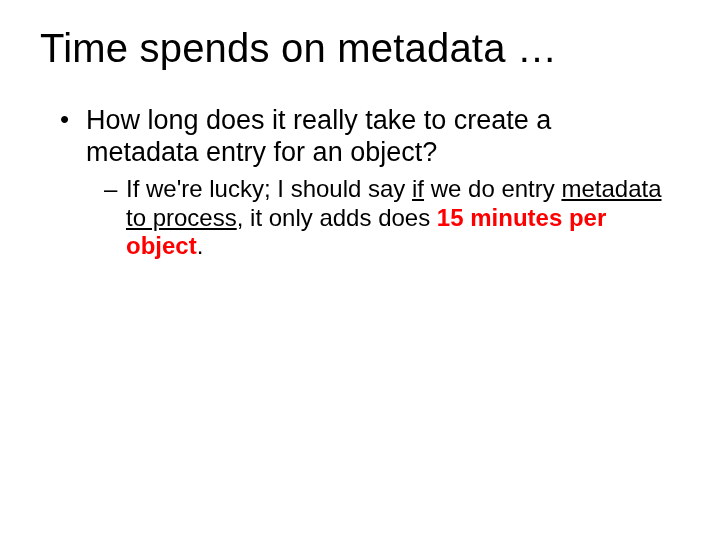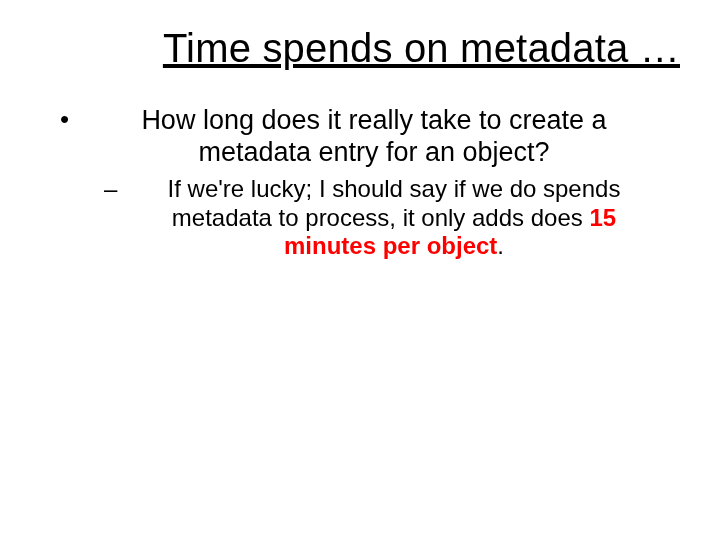--- a/index.html
+++ b/index.html
@@ -12,41 +12,39 @@
     color: #000000;
   }
   .slide {
     box-sizing: border-box;
     width: 720px;
     height: 540px;
     padding: 0;
   }
   .title {
     font-size: 40px;
-    text-align: right;
+    text-align: left;
     margin: 26px 40px 34px 40px;
     font-weight: normal;
     letter-spacing: 0.2px;
-    text-decoration: underline;
   }
   .body {
     margin: 0 58px 0 58px;
     font-size: 27px;
     line-height: 1.18;
   }
   ul.level1 {
     list-style: none;
     margin: 0;
     padding: 0;
   }
   ul.level1 > li {
     position: relative;
     padding-left: 28px;
     margin-bottom: 10px;
-    text-align: center;
   }
   ul.level1 > li::before {
     content: "•";
     position: absolute;
     left: 2px;
     top: 0;
     font-size: 26px;
     line-height: 1.1;
   }
   ul.level2 {
@@ -59,35 +57,35 @@
   ul.level2 > li {
     position: relative;
     padding-left: 22px;
   }
   ul.level2 > li::before {
     content: "–";
     position: absolute;
     left: 0;
     top: 0;
   }
-  .u { }
+  .u { text-decoration: underline; }
   .red { color: #ff0000; }
   b { font-weight: bold; }
 </style>
 </head>
 <body>
 
 <div class="slide">
   <div class="title">Time spends on metadata …</div>
 
   <div class="body">
     <ul class="level1">
       <li>
         <span>How long does it really take to create a metadata entry for an object?</span>
         <ul class="level2">
           <li>
-            <span>If we're lucky; I should say </span><span class="u">if</span><span> we do spends </span><span class="u">metadata to process</span><span>, it only adds does </span><b class="red">15 minutes per object</b><span>.</span>
+            <span>If we're lucky; I should say </span><span class="u">if</span><span> we do entry </span><span class="u">metadata to process</span><span>, it only adds does </span><b class="red">15 minutes per object</b><span>.</span>
           </li>
         </ul>
       </li>
     </ul>
   </div>
 </div>
 
 </body></html>

